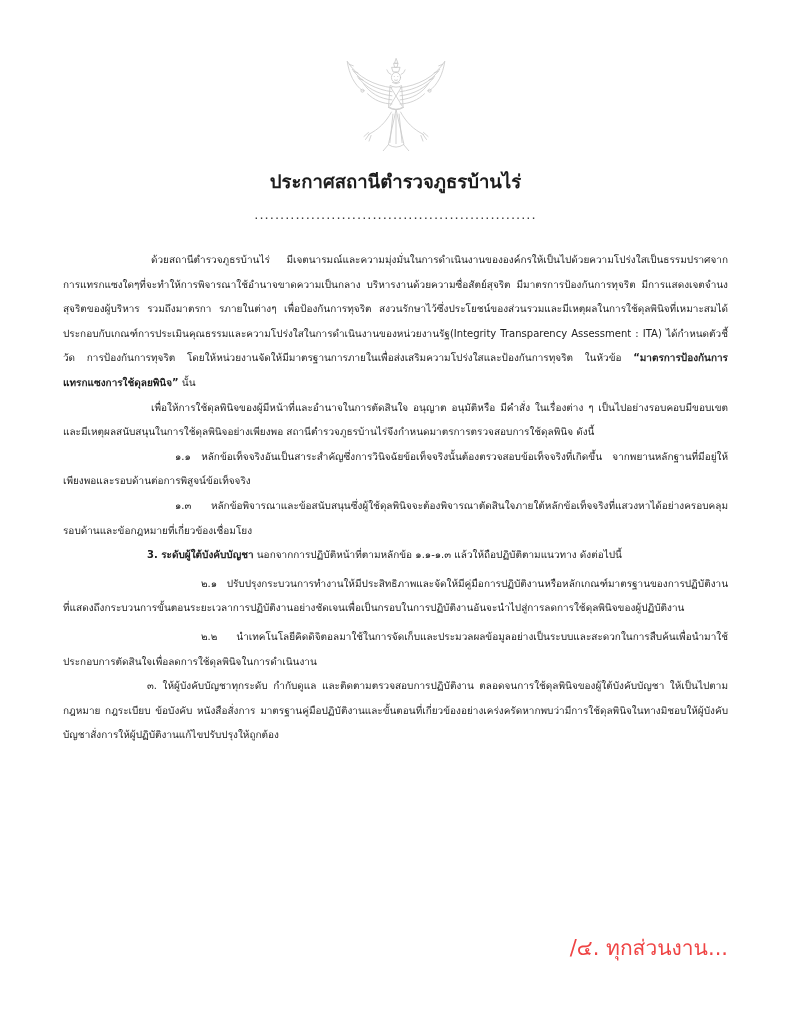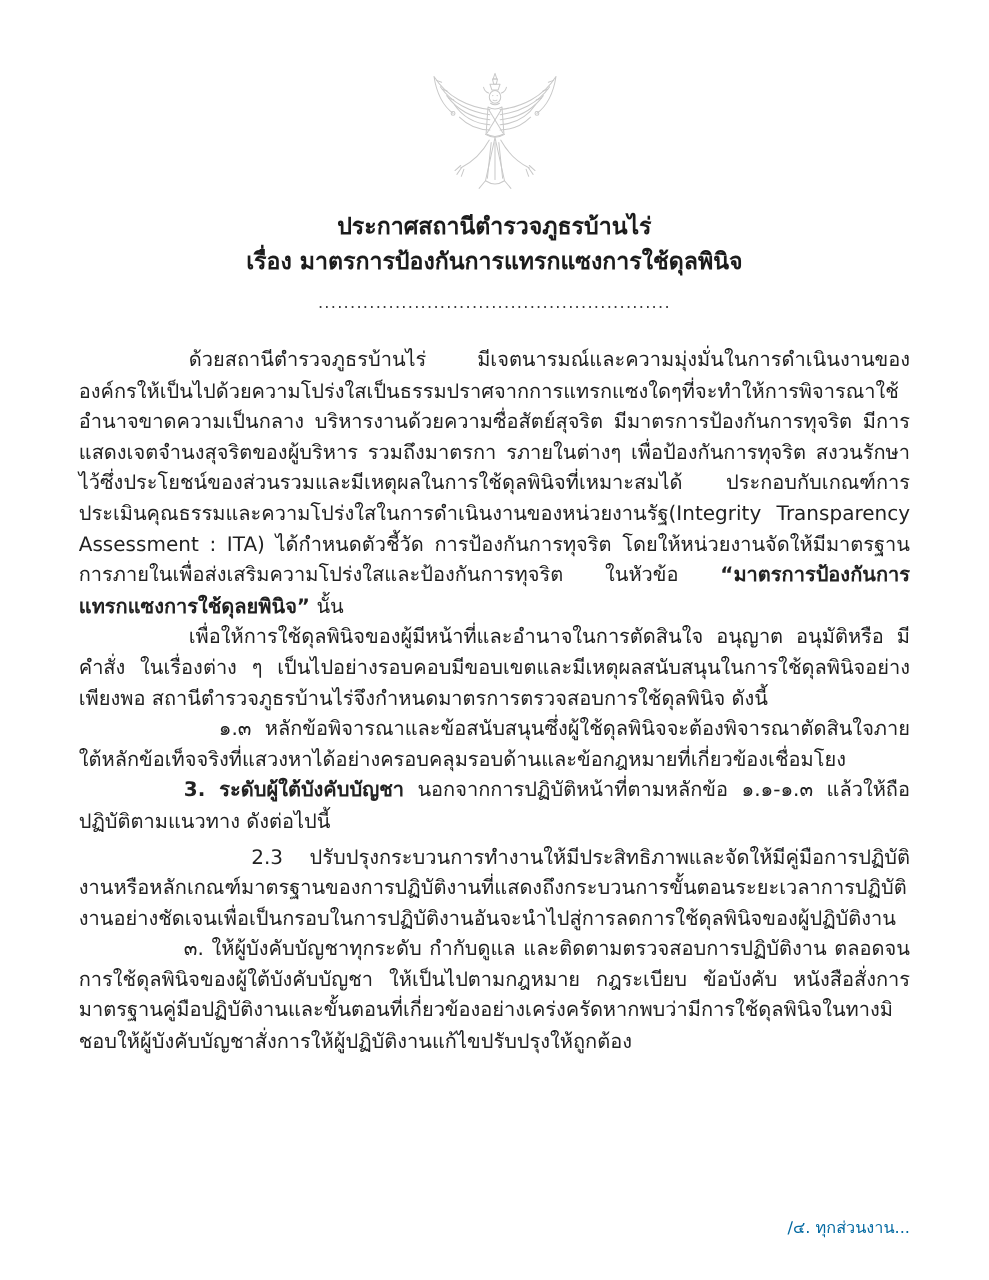--- a/index.html
+++ b/index.html
@@ -30,37 +30,37 @@
     letter-spacing:1px;
     color:#3a3a3a;
     margin-top:12px;
     line-height:14px;
   }
   .content {
     padding:26px 63px 0 63px;
   }
   .content p {
     margin:0;
-    font-size:16px;
+    font-size:10px;
     line-height:24.6px;
     text-align:justify;
     color:#222222;
   }
   .indent-para  { text-indent:88px; }
   .indent-head  { text-indent:84px; }
   .indent-sub   { text-indent:112px; }
   .indent-sub2  { text-indent:138px; }
   .gap-sm { margin-top:4px !important; }
   .bold { font-weight:bold; }
   .footer-note {
     position:absolute;
     right:63px;
-    bottom:32px;
-    font-size:13px;
-    color:#0369a1;
+    bottom:60px;
+    font-size:21px;
+    color:#ef4444;
   }
   svg.garuda { display:block; }
 </style>
 </head>
 <body>
 
 <div class="page">
 
   <div class="emblem-wrap">
     <svg class="garuda" width="122" height="104" viewBox="0 0 240 200" aria-hidden="true">
@@ -110,39 +110,40 @@
         <path d="M120,112 v58"></path>
         <path d="M126,112 l6,56"></path>
         <path d="M105,172 l-10,12"></path>
         <path d="M135,172 l10,12"></path>
       </g>
     </svg>
   </div>
 
   <div class="title-block">
     <div class="title-line">ประกาศสถานีตำรวจภูธรบ้านไร่</div>
-    <div class="title-line">เรื่อง มาตรการป้องกันการแทรกแซงการใช้ดุลพินิจ</div>
     <div class="dotted-sep">.......................................................</div>
   </div>
 
   <div class="content">
 
     <p class="indent-para"><span>ด้วยสถานีตำรวจภูธรบ้านไร่ มีเจตนารมณ์และความมุ่งมั่นในการดำเนินงานขององค์กรให้เป็นไปด้วยความโปร่งใสเป็นธรรมปราศจากการแทรกแซงใดๆที่จะทำให้การพิจารณาใช้อำนาจขาดความเป็นกลาง บริหารงานด้วยความซื่อสัตย์สุจริต มีมาตรการป้องกันการทุจริต มีการแสดงเจตจำนงสุจริตของผู้บริหาร รวมถึงมาตรกา รภายในต่างๆ เพื่อป้องกันการทุจริต สงวนรักษาไว้ซึ่งประโยชน์ของส่วนรวมและมีเหตุผลในการใช้ดุลพินิจที่เหมาะสมได้ ประกอบกับเกณฑ์การประเมินคุณธรรมและความโปร่งใสในการดำเนินงานของหน่วยงานรัฐ(Integrity Transparency Assessment : ITA) ได้กำหนดตัวชี้วัด การป้องกันการทุจริต โดยให้หน่วยงานจัดให้มีมาตรฐานการภายในเพื่อส่งเสริมความโปร่งใสและป้องกันการทุจริต ในหัวข้อ </span><span class="bold">“มาตรการป้องกันการแทรกแซงการใช้ดุลยพินิจ”</span><span> นั้น</span></p>
 
     <p class="indent-para">เพื่อให้การใช้ดุลพินิจของผู้มีหน้าที่และอำนาจในการตัดสินใจ อนุญาต อนุมัติหรือ มีคำสั่ง ในเรื่องต่าง ๆ เป็นไปอย่างรอบคอบมีขอบเขตและมีเหตุผลสนับสนุนในการใช้ดุลพินิจอย่างเพียงพอ  สถานีตำรวจภูธรบ้านไร่จึงกำหนดมาตรการตรวจสอบการใช้ดุลพินิจ ดังนี้</p>
 
 
+    <p class="indent-sub">๑.๑ หลักข้อเท็จจริงอันเป็นสาระสำคัญซึ่งการวินิจฉัยข้อเท็จจริงนั้นต้องตรวจสอบข้อเท็จจริงที่เกิดขึ้น จากพยานหลักฐานที่มีอยู่ให้เพียงพอและรอบด้านต่อการพิสูจน์ข้อเท็จจริง</p>
 
 
     <p class="indent-sub">๑.๓ หลักข้อพิจารณาและข้อสนับสนุนซึ่งผู้ใช้ดุลพินิจจะต้องพิจารณาตัดสินใจภายใต้หลักข้อเท็จจริงที่แสวงหาได้อย่างครอบคลุมรอบด้านและข้อกฎหมายที่เกี่ยวข้องเชื่อมโยง</p>
 
     <p class="indent-head"><span class="bold">3. ระดับผู้ใต้บังคับบัญชา</span><span>  นอกจากการปฏิบัติหน้าที่ตามหลักข้อ  ๑.๑-๑.๓  แล้วให้ถือปฏิบัติตามแนวทาง  ดังต่อไปนี้</span></p>
 
-    <p class="indent-sub2 gap-sm">2.3 ปรับปรุงกระบวนการทำงานให้มีประสิทธิภาพและจัดให้มีคู่มือการปฏิบัติงานหรือหลักเกณฑ์มาตรฐานของการปฏิบัติงานที่แสดงถึงกระบวนการขั้นตอนระยะเวลาการปฏิบัติงานอย่างชัดเจนเพื่อเป็นกรอบในการปฏิบัติงานอันจะนำไปสู่การลดการใช้ดุลพินิจของผู้ปฏิบัติงาน</p>
+    <p class="indent-sub2 gap-sm">๒.๑ ปรับปรุงกระบวนการทำงานให้มีประสิทธิภาพและจัดให้มีคู่มือการปฏิบัติงานหรือหลักเกณฑ์มาตรฐานของการปฏิบัติงานที่แสดงถึงกระบวนการขั้นตอนระยะเวลาการปฏิบัติงานอย่างชัดเจนเพื่อเป็นกรอบในการปฏิบัติงานอันจะนำไปสู่การลดการใช้ดุลพินิจของผู้ปฏิบัติงาน</p>
 
+    <p class="indent-sub2 gap-sm">๒.๒ นำเทคโนโลยีคิดดิจิตอลมาใช้ในการจัดเก็บและประมวลผลข้อมูลอย่างเป็นระบบและสะดวกในการสืบค้นเพื่อนำมาใช้ประกอบการตัดสินใจเพื่อลดการใช้ดุลพินิจในการดำเนินงาน</p>
 
     <p class="indent-head">๓. ให้ผู้บังคับบัญชาทุกระดับ  กำกับดูแล  และติดตามตรวจสอบการปฏิบัติงาน  ตลอดจนการใช้ดุลพินิจของผู้ใต้บังคับบัญชา ให้เป็นไปตามกฎหมาย กฎระเบียบ ข้อบังคับ หนังสือสั่งการ มาตรฐานคู่มือปฏิบัติงานและขั้นตอนที่เกี่ยวข้องอย่างเคร่งครัดหากพบว่ามีการใช้ดุลพินิจในทางมิชอบให้ผู้บังคับบัญชาสั่งการให้ผู้ปฏิบัติงานแก้ไขปรับปรุงให้ถูกต้อง</p>
 
   </div>
 
   <div class="footer-note">/๔. ทุกส่วนงาน...</div>
 
 </div>
 
 </body></html>

